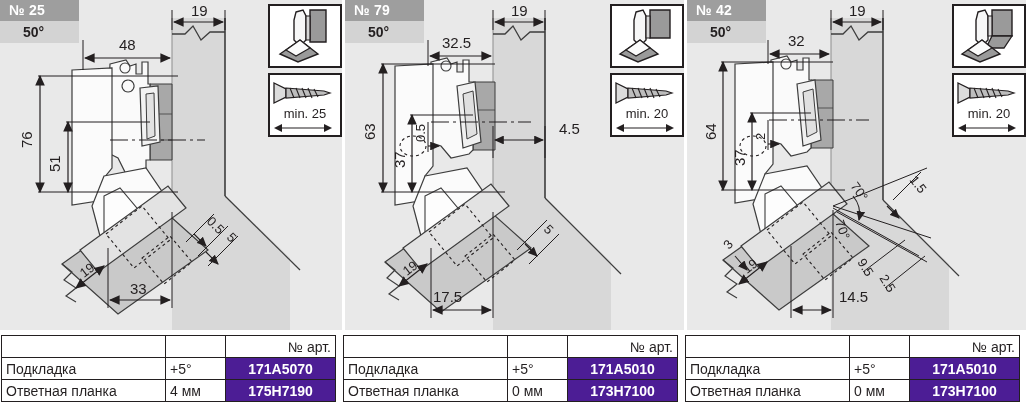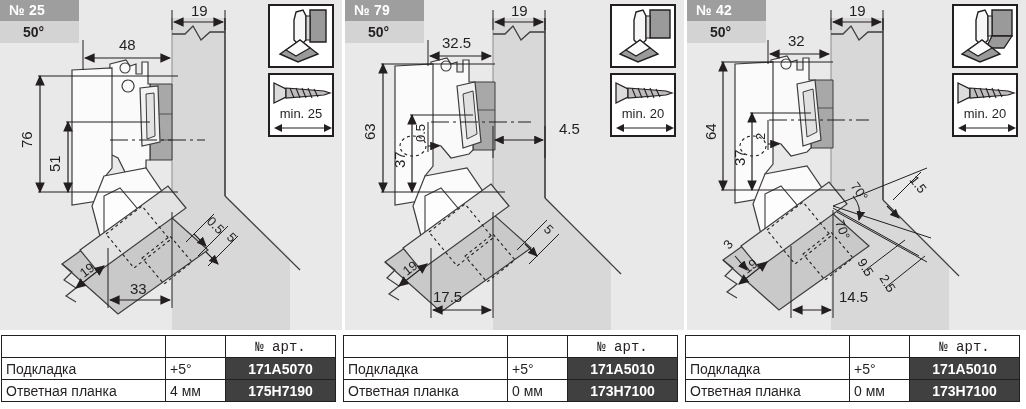--- a/index.html
+++ b/index.html
@@ -25,21 +25,21 @@
   }
   .badge-ang {
     height:22px; background:#d3d3d3; color:#231f20;
     font-size:14px; font-weight:bold; line-height:22px;
     padding-left:23px;
   }
 
   
   .thumbs { position:absolute; right:4px; top:4px; width:70px; z-index:14; }
   .thumb {
-    width:66px; height:64px; background:#ffffff;
+    width:74px; height:64px; background:#ffffff;
     border:2px solid #231f20; margin-bottom:5px; position:relative; overflow:hidden;
   }
   .thumb.screw { height:64px; }
   .thumb svg { position:absolute; left:0; top:0; }
   .screw-label {
     position:absolute; left:0; bottom:14px; width:100%;
     text-align:center; font-size:13px; color:#231f20; font-family:"Liberation Sans",sans-serif;
   }
 
   
@@ -55,23 +55,23 @@
     font-size:14px; color:#231f20; table-layout:fixed;
   }
   table.spec td {
     border:1px solid #231f20; height:22px; padding:0 4px;
     white-space:nowrap; overflow:hidden;
   }
   td.c1 { width:164px; }
   td.c2 { width:60px; }
   td.c3 { width:110px; }
   td.hdr-blank { border-right:1px solid #231f20; }
-  td.hdr-art { text-align:center; font-weight:normal;font-family:Liberation Mono, monospace; }
+  td.hdr-art { text-align:right; font-weight:normal; }
   td.art {
-    background:#404040; color:#ffffff; font-weight:bold; text-align:center;
+    background:#4c1d95; color:#ffffff; font-weight:bold; text-align:center;
   }
 </style>
 </head>
 <body>
 
 <div id="root">
 
   <div class="panels">
 
     <div class="panel">

